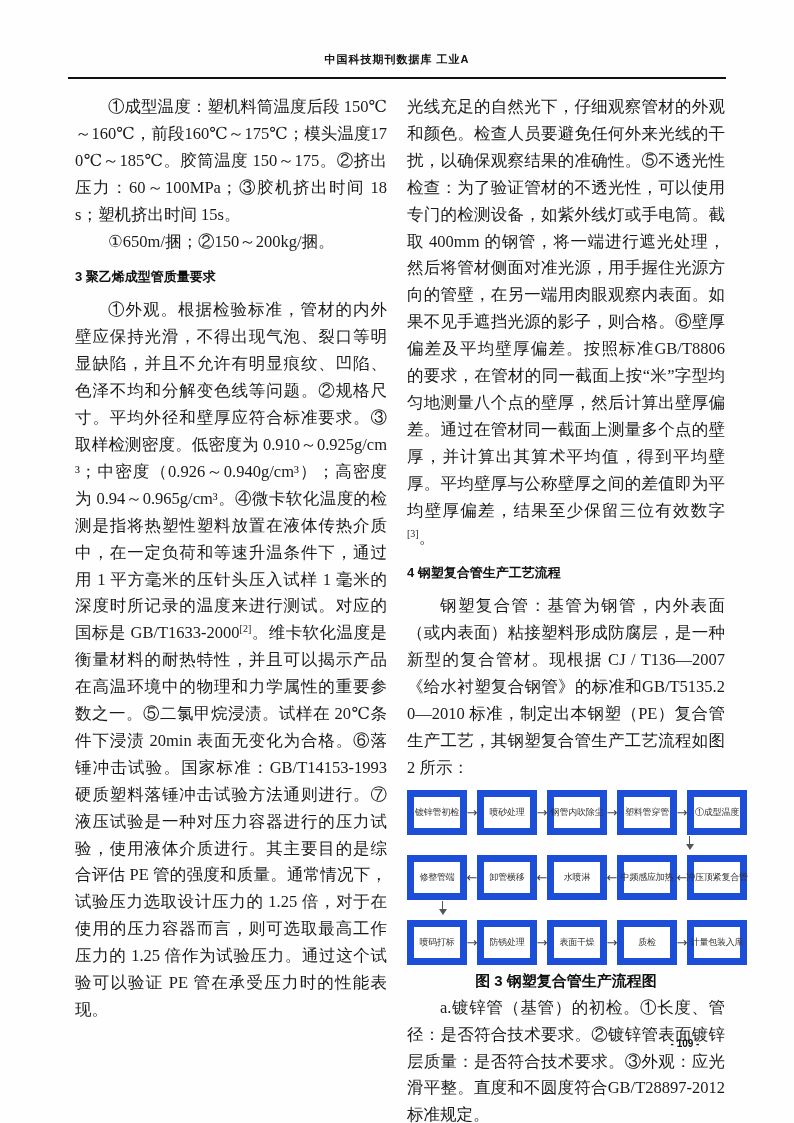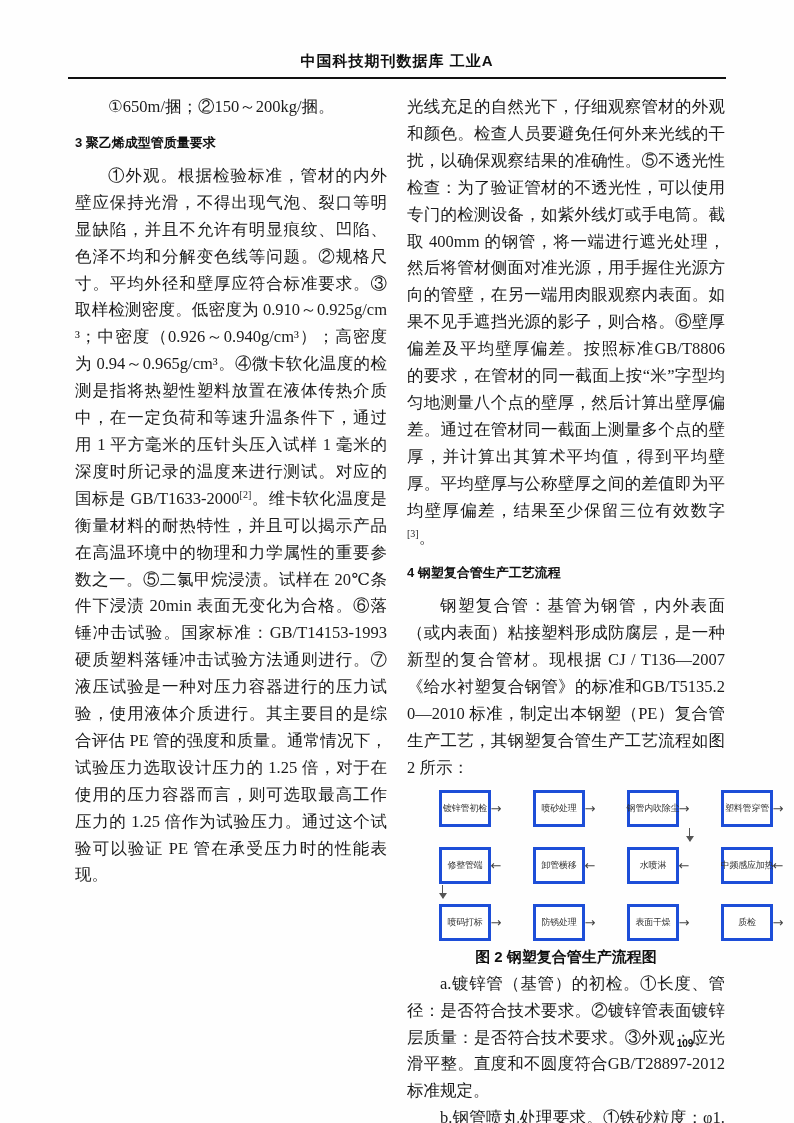--- a/index.html
+++ b/index.html
@@ -10,21 +10,21 @@
     margin:0 auto;
     background:#fefefe;
     overflow:hidden;
     font-family:"Liberation Serif","DejaVu Serif",serif;
     color:#1a1a1a;
   }
   .journal-header{
     position:absolute;top:52px;left:0;right:0;
     text-align:center;
     font-family:"Liberation Sans","DejaVu Sans",sans-serif;
-    font-weight:bold;font-size:15px;letter-spacing:1px;color:#111;
+    font-weight:bold;font-size:11px;letter-spacing:1px;color:#111;
   }
   .header-rule{
     position:absolute;top:77px;left:68px;width:658px;height:0;
     border-top:2px solid #111;
   }
   .columns{
     position:absolute;top:94px;left:75px;width:650px;
     display:flex;gap:20px;
   }
   .col{width:315px;}
@@ -41,30 +41,29 @@
   h2.section-heading{
     margin:9px 0 7px 0;
     font-family:"Liberation Sans","DejaVu Sans",sans-serif;
     font-size:13px;font-weight:bold;color:#111;
     line-height:26px;
   }
   
   .flowchart{margin:8px 0 4px 0;width:100%;}
   .fc-row{display:flex;align-items:stretch;width:100%;}
   .fc-box{
-    border:3px solid #1d4ed8;
+    border:7px solid #1d4ed8;
     background:#fff;
     font-family:Liberation Serif, serif;
     font-size:9px;color:#333;
     padding:9px 2px;
     display:flex;align-items:center;justify-content:center;
     white-space:nowrap;
     min-width:42px;
     letter-spacing:-0.2px;
-    margin-left:32px;
   }
   .fc-arrow{
     flex:1 1 10px;min-width:10px;
     display:flex;align-items:center;justify-content:center;
     color:#444;font-size:13px;line-height:1;
     font-family:"DejaVu Sans",sans-serif;
   }
   .fc-connector{position:relative;height:20px;width:100%;}
   .fc-vline{
     position:absolute;top:1px;width:1px;height:13px;background:#555;display:block;
@@ -90,20 +89,21 @@
 </style>
 </head>
 <body>
 
 <div class="page">
   <div class="journal-header">中国科技期刊数据库  工业A</div>
   <div class="header-rule"></div>
 
   <div class="columns">
     <div class="col col-left">
+        <p class="body-para indent">①成型温度：塑机料筒温度后段 150℃～160℃，前段160℃～175℃；模头温度170℃～185℃。胶筒温度 150～175。②挤出压力：60～100MPa；③胶机挤出时间 18s；塑机挤出时间 15s。</p>
         <p class="body-para indent">①650m/捆；②150～200kg/捆。</p>
         <h2 class="section-heading">3 聚乙烯成型管质量要求</h2>
         <p class="body-para indent">①外观。根据检验标准，管材的内外壁应保持光滑，不得出现气泡、裂口等明显缺陷，并且不允许有明显痕纹、凹陷、色泽不均和分解变色线等问题。②规格尺寸。平均外径和壁厚应符合标准要求。③取样检测密度。低密度为 0.910～0.925g/cm³；中密度（0.926～0.940g/cm³）；高密度为 0.94～0.965g/cm³。④微卡软化温度的检测是指将热塑性塑料放置在液体传热介质中，在一定负荷和等速升温条件下，通过用 1 平方毫米的压针头压入试样 1 毫米的深度时所记录的温度来进行测试。对应的国标是 GB/T1633-2000<sup>[2]</sup>。维卡软化温度是衡量材料的耐热特性，并且可以揭示产品在高温环境中的物理和力学属性的重要参数之一。⑤二氯甲烷浸渍。试样在 20℃条件下浸渍 20min 表面无变化为合格。⑥落锤冲击试验。国家标准：GB/T14153-1993 硬质塑料落锤冲击试验方法通则进行。⑦液压试验是一种对压力容器进行的压力试验，使用液体介质进行。其主要目的是综合评估 PE 管的强度和质量。通常情况下，试验压力选取设计压力的 1.25 倍，对于在使用的压力容器而言，则可选取最高工作压力的 1.25 倍作为试验压力。通过这个试验可以验证 PE 管在承受压力时的性能表现。</p>
       </div>
     <div class="col col-right">
         <p class="body-para">光线充足的自然光下，仔细观察管材的外观和颜色。检查人员要避免任何外来光线的干扰，以确保观察结果的准确性。⑤不透光性检查：为了验证管材的不透光性，可以使用专门的检测设备，如紫外线灯或手电筒。截取 400mm 的钢管，将一端进行遮光处理，然后将管材侧面对准光源，用手握住光源方向的管壁，在另一端用肉眼观察内表面。如果不见手遮挡光源的影子，则合格。⑥壁厚偏差及平均壁厚偏差。按照标准GB/T8806 的要求，在管材的同一截面上按“米”字型均匀地测量八个点的壁厚，然后计算出壁厚偏差。通过在管材同一截面上测量多个点的壁厚，并计算出其算术平均值，得到平均壁厚。平均壁厚与公称壁厚之间的差值即为平均壁厚偏差，结果至少保留三位有效数字<sup>[3]</sup>。</p>
         <h2 class="section-heading">4 钢塑复合管生产工艺流程</h2>
         <p class="body-para indent">钢塑复合管：基管为钢管，内外表面（或内表面）粘接塑料形成防腐层，是一种新型的复合管材。现根据 CJ / T136—2007《给水衬塑复合钢管》的标准和GB/T5135.20—2010 标准，制定出本钢塑（PE）复合管生产工艺，其钢塑复合管生产工艺流程如图 2 所示：</p>
         <div class="flowchart">
           <div class="fc-row">
@@ -138,21 +138,21 @@
             <span class="fc-box">喷码打标</span>
             <span class="fc-arrow">→</span>
             <span class="fc-box">防锈处理</span>
             <span class="fc-arrow">→</span>
             <span class="fc-box">表面干燥</span>
             <span class="fc-arrow">→</span>
             <span class="fc-box">质检</span>
             <span class="fc-arrow">→</span>
             <span class="fc-box">计量包装入库</span>
           </div>
-          <div class="fc-caption">图 2  钢塑复合管生产流程图</div>
+          <div class="fc-caption">图 3  钢塑复合管生产流程图</div>
         </div>
         <p class="body-para indent">a.镀锌管（基管）的初检。①长度、管径：是否符合技术要求。②镀锌管表面镀锌层质量：是否符合技术要求。③外观：应光滑平整。直度和不圆度符合GB/T28897-2012 标准规定。</p>
         <p class="body-para indent">b.钢管喷丸处理要求。①铁砂粒度：φ1.5mm；②钢丸粒度：φ1.2mm；③混合型喷丸比例：铁砂+钢丸=2:1；④手动喷砂处理。采用手提式喷丸机，用混合型喷丸对钢管端部进行喷砂处理，喷砂长度距离钢管一端长度为 10～12cm；使钢管内径表面呈均匀的“麻面”形状。⑤自动喷砂处理。可单一采用钢丸或混合型喷丸处理钢管内径中的凸起、毛刺，达到内径平整且为均匀的“麻面”，便于提高与 PE 管的结合强度与附着力。</p>
       </div>
   </div>
 
   <div class="footer-page">- 109 -</div>
 </div>
 
 </body></html>

